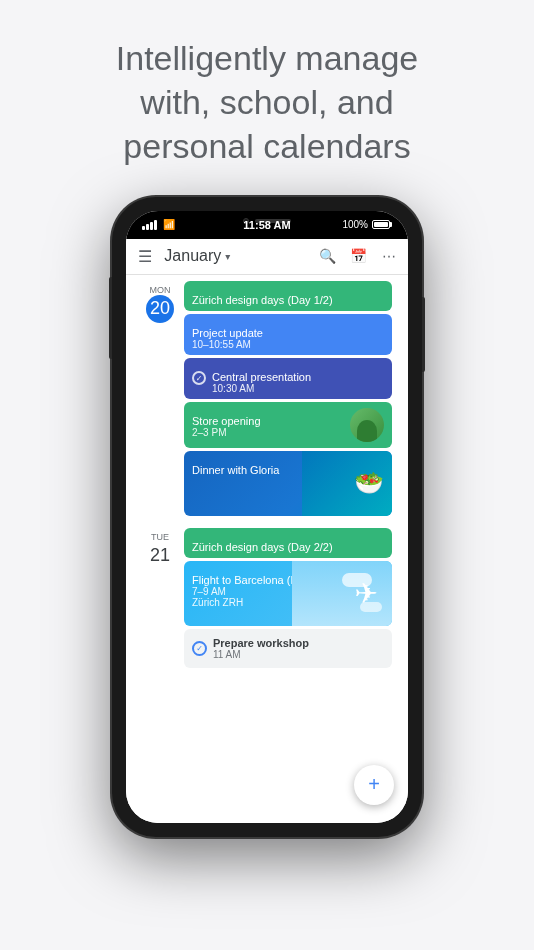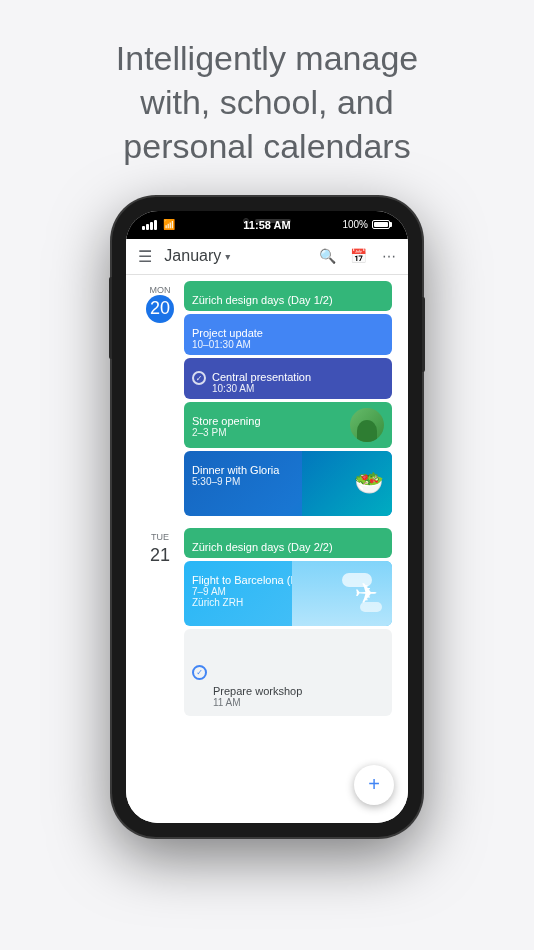--- a/index.html
+++ b/index.html
@@ -427,21 +427,21 @@
           </div>
         </div>
         <div class="events-column">
 
           <div class="event-card event-green">
             <div class="event-title">Zürich design days (Day 1/2)</div>
           </div>
 
           <div class="event-card event-blue">
             <div class="event-title">Project update</div>
-            <div class="event-time">10–01:30 AM</div>
+            <div class="event-time">10–10:55 AM</div>
           </div>
 
           <div class="event-card event-dark-blue" style="display:flex; align-items:center; gap:6px;">
             <div style="width:14px; height:14px; border:2px solid rgba(255,255,255,0.8); border-radius:50%; display:flex; align-items:center; justify-content:center; flex-shrink:0;">
               <span style="color:rgba(255,255,255,0.9); font-size:8px;">✓</span>
             </div>
             <div>
               <div class="event-title">Central presentation</div>
               <div class="event-time">10:30 AM</div>
             </div>
@@ -455,21 +455,20 @@
             <div style="position:absolute; right:8px; top:50%; transform:translateY(-50%); width:34px; height:34px; border-radius:50%; overflow:hidden; background:linear-gradient(135deg, #66bb6a, #388e3c); display:flex; align-items:flex-end; justify-content:center;">
               <div style="width:20px; height:22px; background:#2e7d32; border-radius:50% 50% 0 0;"></div>
             </div>
           </div>
 
           <div class="event-card dinner-card" style="background:linear-gradient(135deg, #1565c0 0%, #1976d2 60%, #0288d1 100%); min-height:65px; position:relative; overflow:hidden;">
             <div style="position:absolute; right:0; top:0; bottom:0; width:90px; background:linear-gradient(135deg, #0277bd, #00acc1); border-radius: 0 6px 6px 0;">
               <div style="font-size:24px; position:absolute; right:8px; top:50%; transform:translateY(-50%);">🥗</div>
             </div>
             <div class="event-title">Dinner with Gloria</div>
-            <div class="event-time">5:30–9 PM</div>
           </div>
         </div>
       </div>
 
       <div class="day-row" style="margin-top:2px;">
         <div class="day-label">
           <span class="day-name">TUE</span>
           <div class="day-number plain">
             <span>21</span>
           </div>
@@ -490,21 +489,21 @@
             <div class="event-title">Flight to Barcelona (LX 1952)</div>
             <div class="event-time">7–9 AM</div>
             <div class="event-time">Zürich ZRH</div>
           </div>
 
           <div style="background:#f1f3f4; border-radius:6px; padding:8px 8px; display:flex; align-items:center; gap:6px; cursor:pointer;">
             <div style="width:15px; height:15px; border:2px solid #4285f4; border-radius:50%; display:flex; align-items:center; justify-content:center; flex-shrink:0;">
               <span style="color:#4285f4; font-size:8px;">✓</span>
             </div>
             <div>
-              <div style="font-size:11px; font-weight:400; color:#3c4043;margin-top:48px;">Prepare workshop</div>
+              <div style="font-size:11px; font-weight:700; color:#3c4043;">Prepare workshop</div>
               <div style="font-size:10px; color:#70757a;">11 AM</div>
             </div>
           </div>
         </div>
       </div>
     </div>
 
     <div class="fab" style="position:absolute; bottom:18px; right:14px;">
       <span class="fab-plus">+</span>
     </div>

